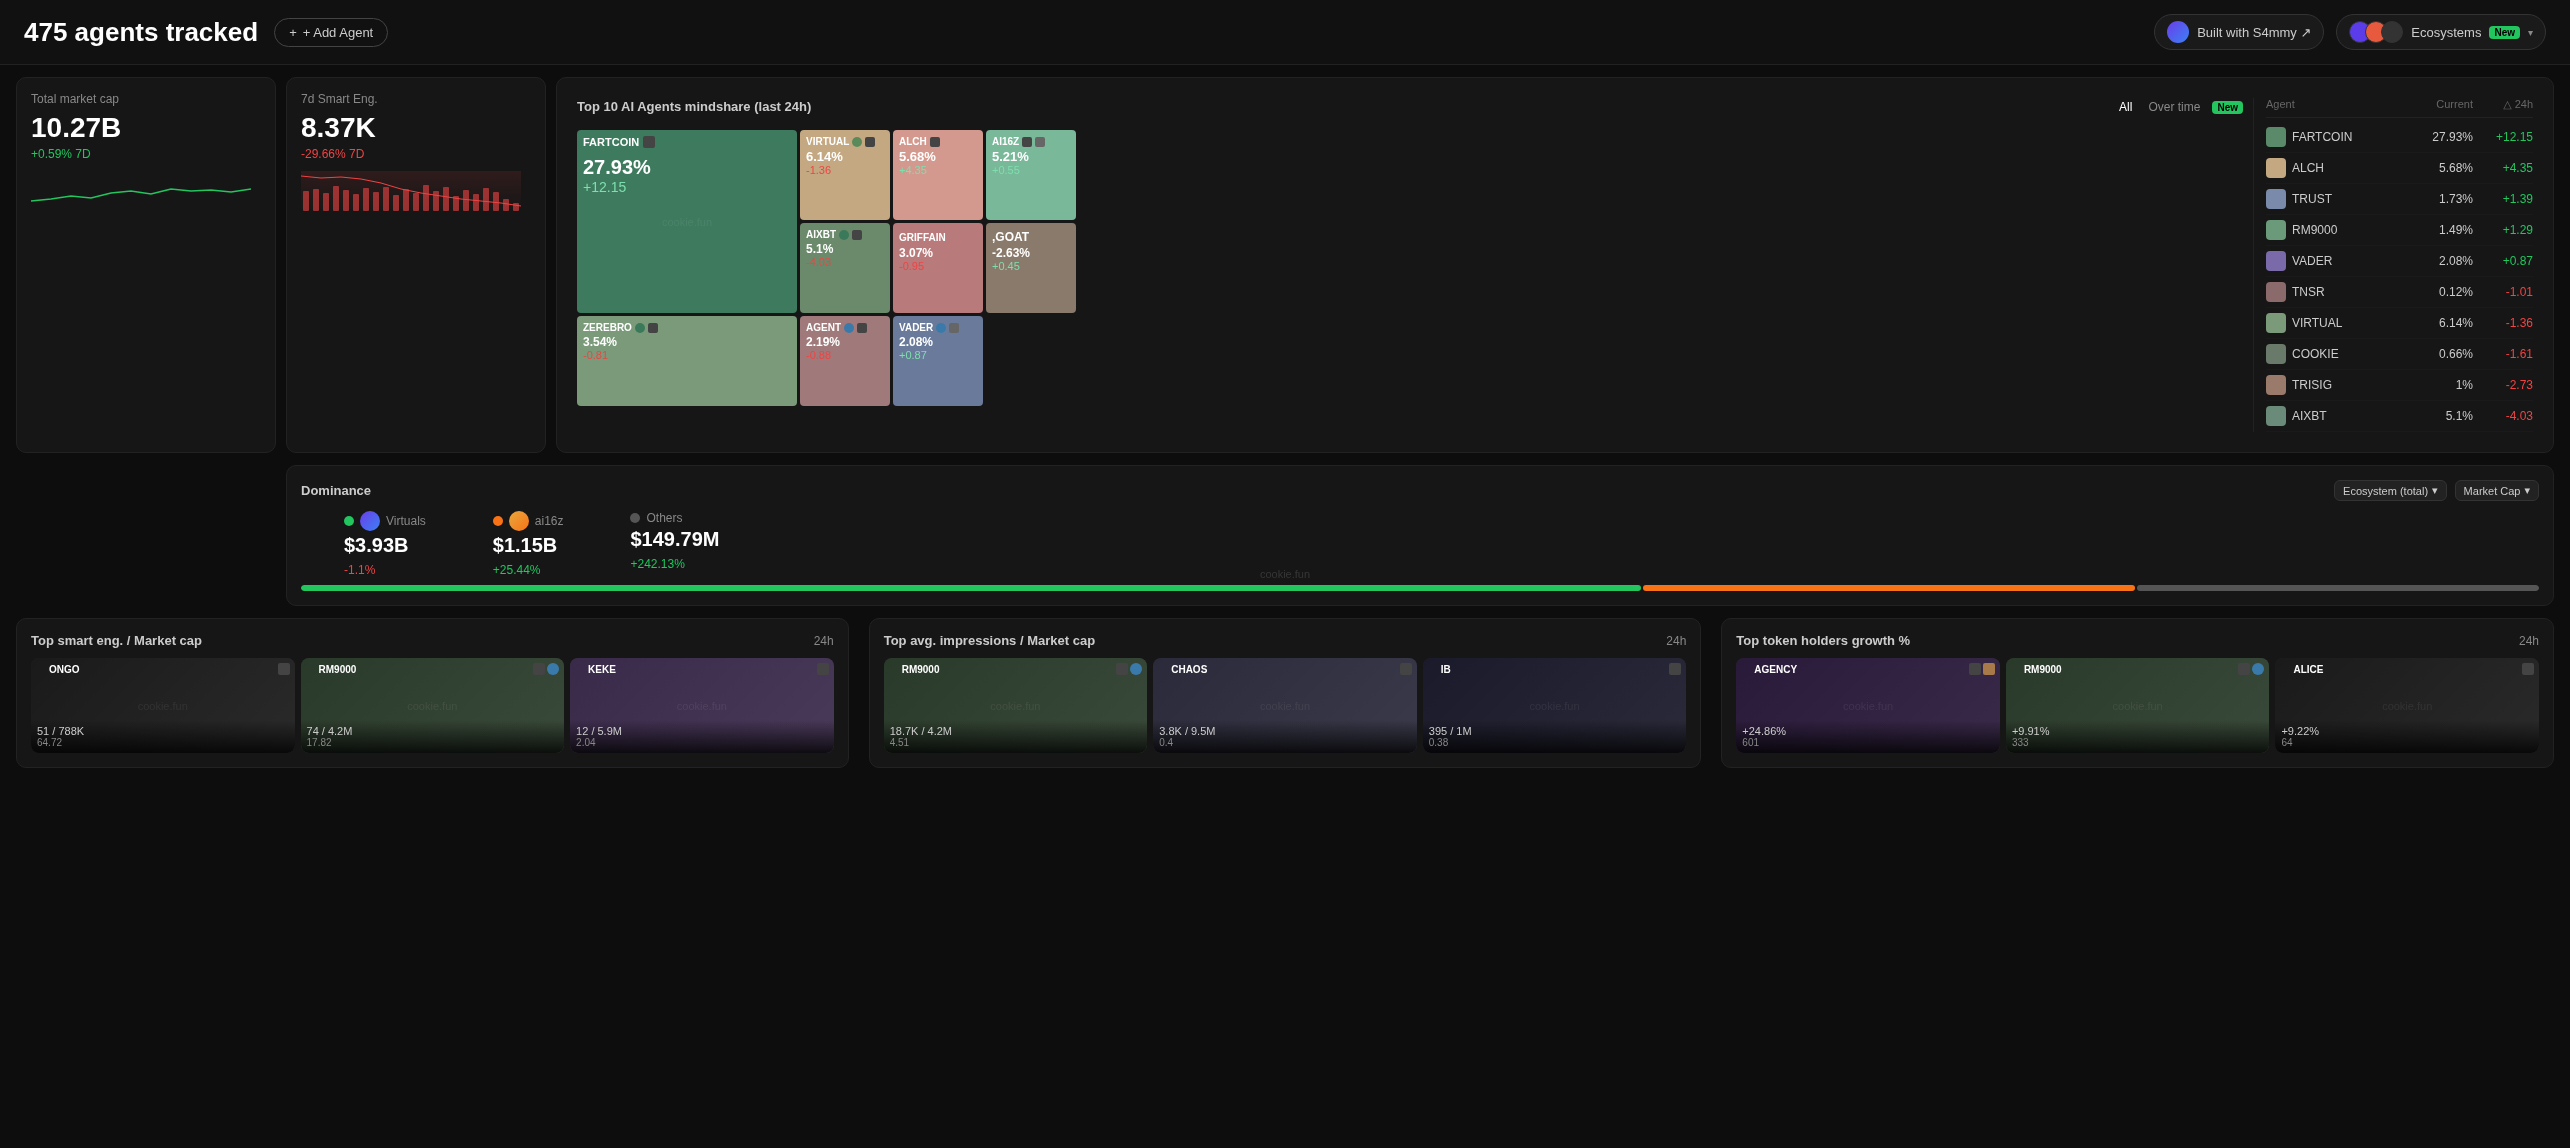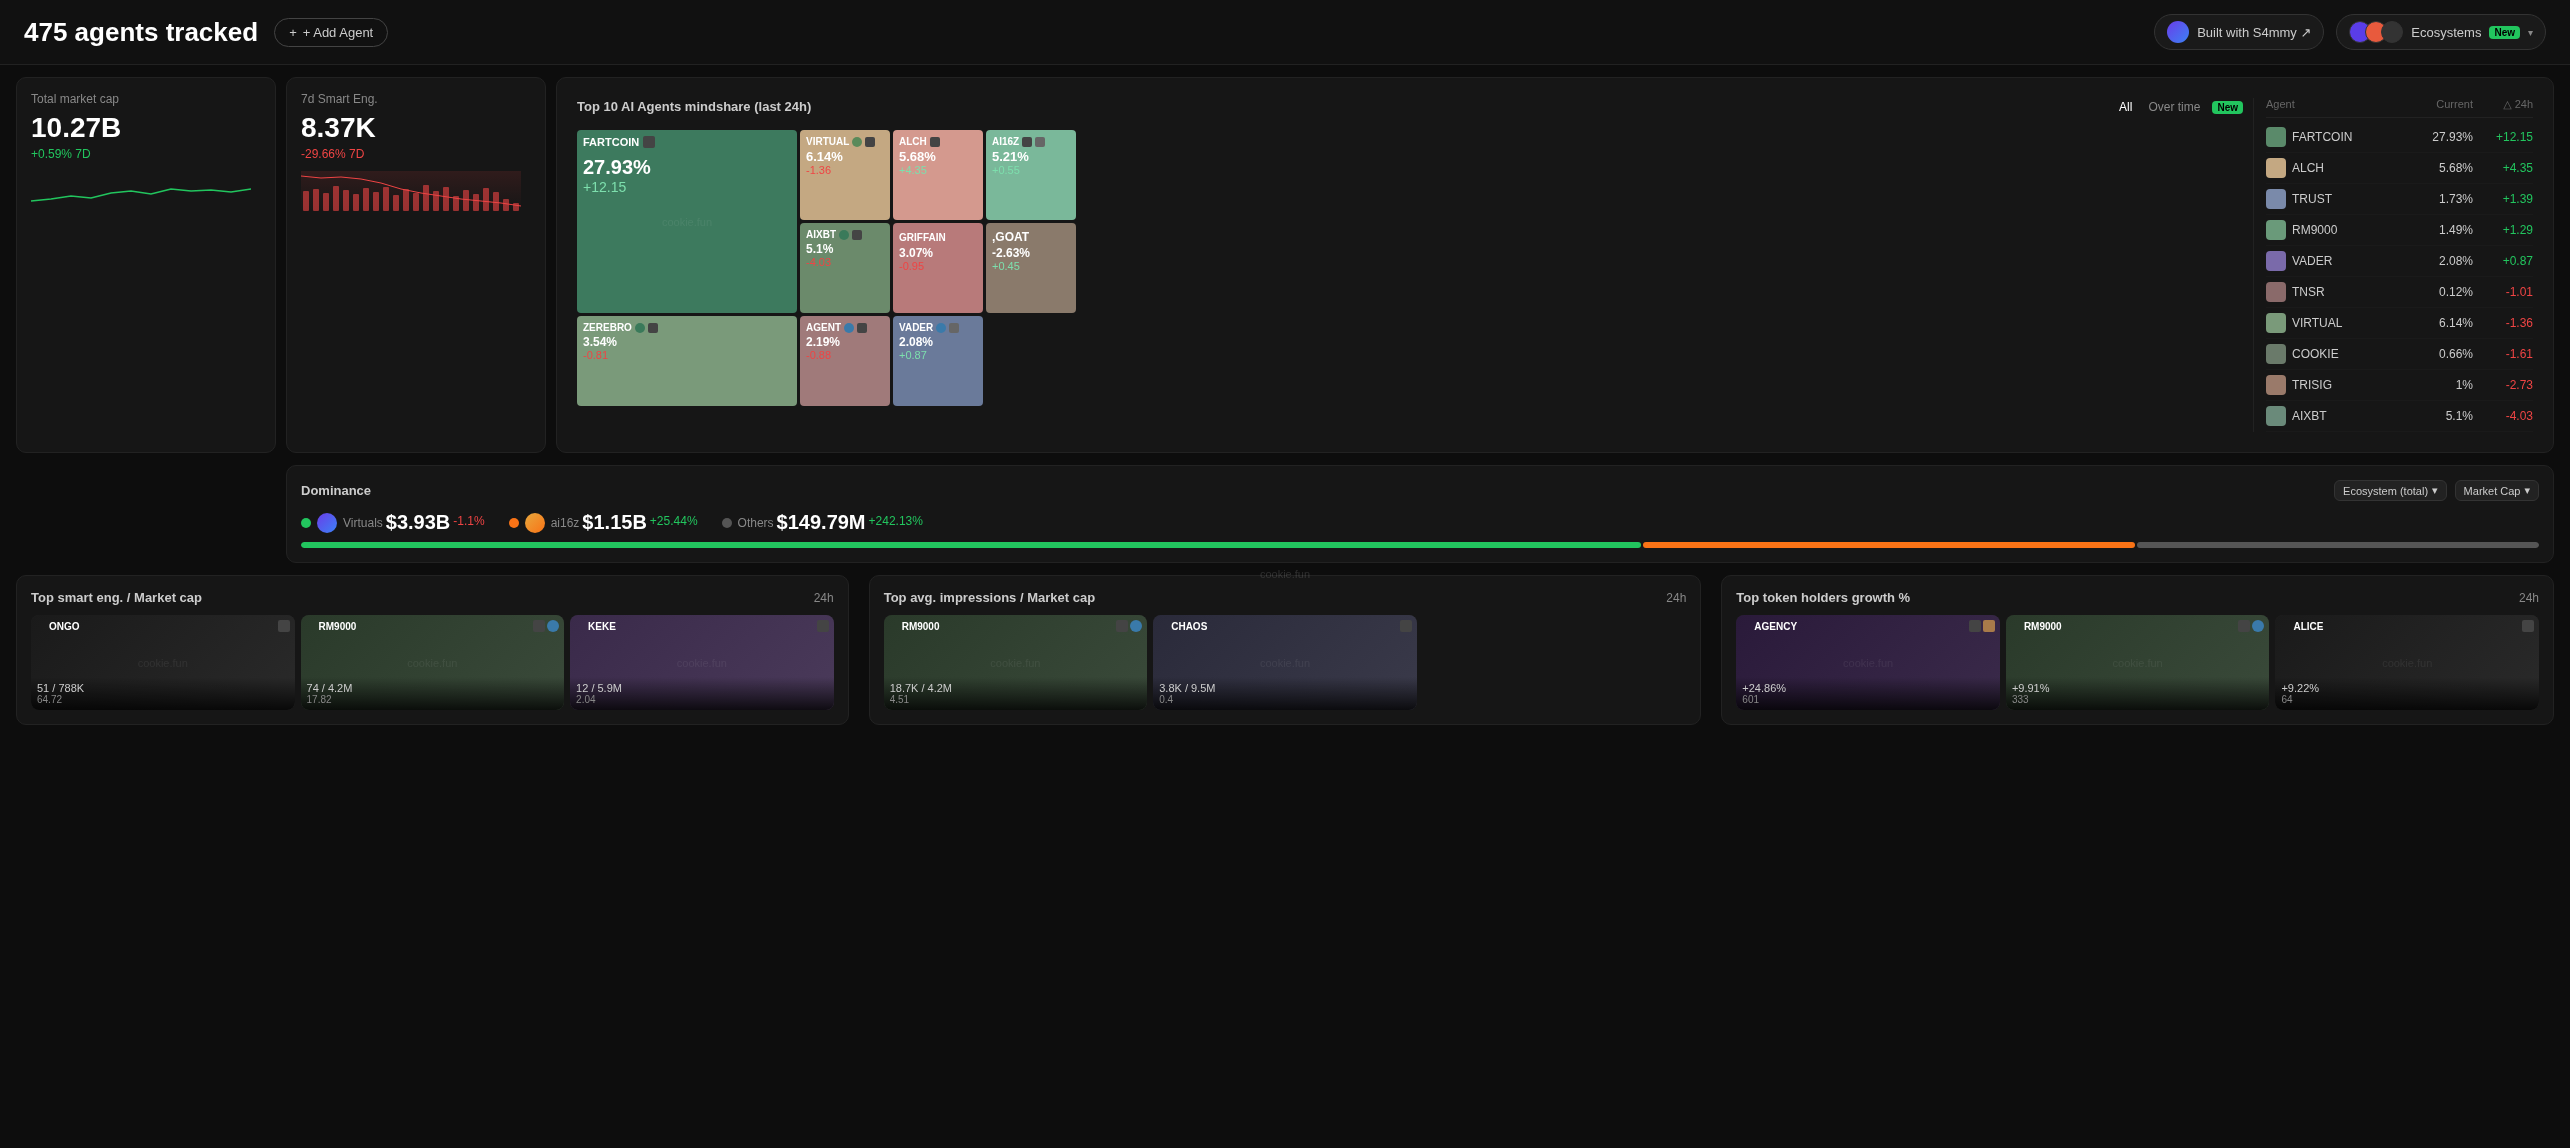--- a/index.html
+++ b/index.html
@@ -207,21 +207,21 @@
       background: #222;
       color: #ccc;
       font-size: 11px;
       cursor: pointer;
       display: flex; align-items: center; gap: 4px;
     }
     .dom-ecosystems {
       display: flex; gap: 24px; margin-bottom: 8px;
     }
     .dom-eco {
-      display: flex; flex-direction: row; gap: 3px;
+      display: flex; flex-direction: column; gap: 3px; margin-left: 43px;
     }
     .dom-eco-label {
       display: flex; align-items: center; gap: 6px;
       font-size: 12px; color: #888;
     }
     .dot { width: 10px; height: 10px; border-radius: 50%; }
     .dot-green { background: #22c55e; }
     .dot-orange { background: #f97316; }
     .dot-gray { background: #555; }
     .eco-avatar {
@@ -740,20 +740,34 @@
             <div class="agent-tile-icons">
               <div class="ti"></div>
             </div>
           </div>
           <div class="agent-tile-content">
             <div class="agent-tile-val">3.8K / 9.5M</div>
             <div class="agent-tile-sub">0.4</div>
           </div>
         </div>
 
+        <div class="agent-tile">
+          <div style="position:absolute;inset:0;background:linear-gradient(135deg,#1a1a2a,#2a2a3a);"></div>
+          <div class="watermark">cookie.fun</div>
+          <div class="agent-tile-header">
+            <span class="agent-tile-name">IB</span>
+            <div class="agent-tile-icons">
+              <div class="ti"></div>
+            </div>
+          </div>
+          <div class="agent-tile-content">
+            <div class="agent-tile-val">395 / 1M</div>
+            <div class="agent-tile-sub">0.38</div>
+          </div>
+        </div>
       </div>
     </div>
 
     <div class="section-card">
       <div class="section-header">
         <div class="section-title">Top token holders growth %</div>
         <div class="section-time">24h</div>
       </div>
       <div class="agents-grid">
 

